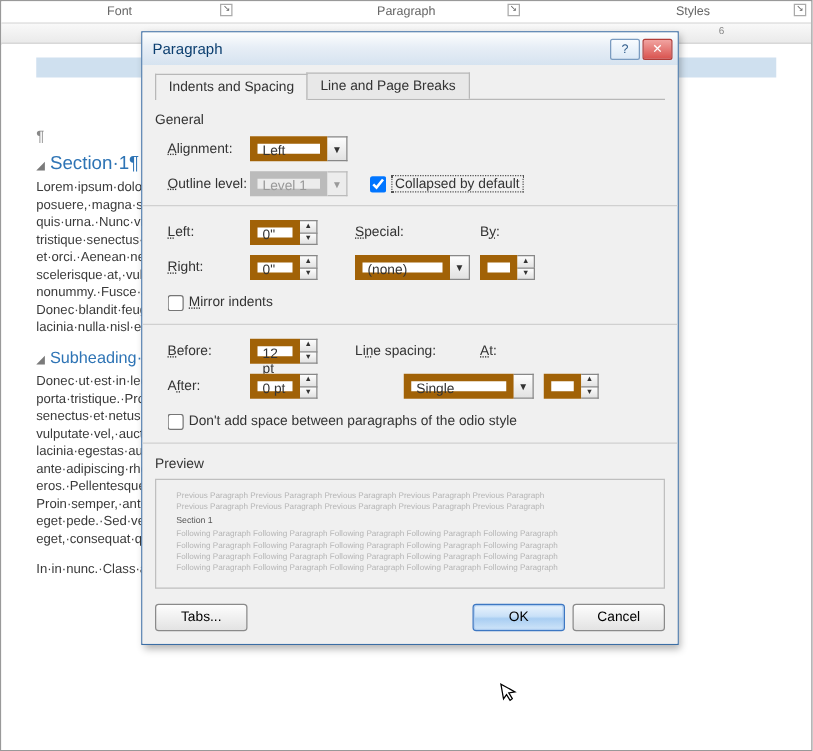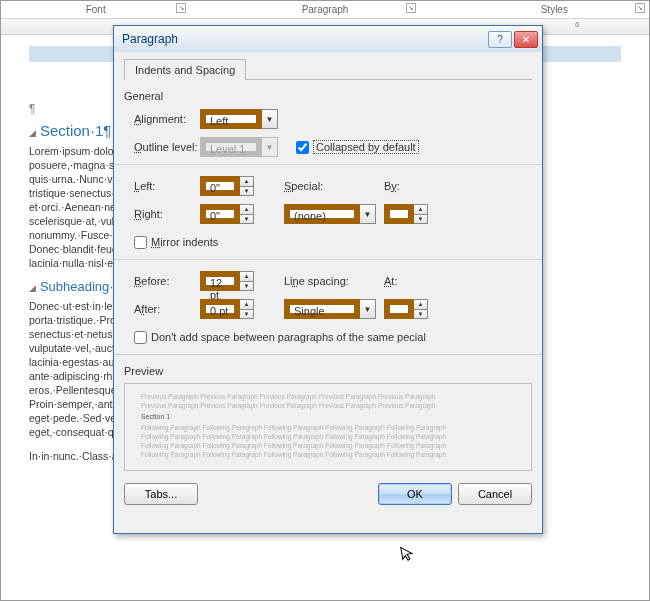--- a/index.html
+++ b/index.html
@@ -14,21 +14,21 @@
   .page .heading1 { color:#2E74B5; font-size:15px; margin-bottom:4px; }
   .page .heading1 .tri { font-size:9px; color:#7a7a7a; margin-right:4px;}
   .page p { margin-bottom:10px; word-spacing:1px; text-align:left;}
   .sel { background:#cfe0ef; display:block; height:16px; margin-bottom:4px;}
   
   .overlay { position:absolute; left:112px; top:24px; width:430px; background:#f0f0f0; border:1px solid #3b6ea5; box-shadow:2px 3px 6px rgba(0,0,0,0.3); font-size:11px;}
   .titlebar { height:26px; background:linear-gradient(#fdfefe,#e7eef6 45%,#d6e3f0); display:flex; align-items:center; padding:0 4px 0 8px; color:#0b3e6f; font-size:12px;}
   .titlebar .spacer{flex:1;}
   .titlebar .tbtn { width:24px; height:17px; border:1px solid #7a9bc0; background:linear-gradient(#f7fbff,#dce9f6); display:flex;align-items:center;justify-content:center; font-size:10px; color:#2c5a8a; margin-left:2px; border-radius:2px;}
   .titlebar .tclose { background:linear-gradient(#f1a3a0,#d9534f); color:#fff; border-color:#b23c38;}
-  .dlgbody { padding:6px 10px 28px 10px; background:#f0f0f0;}
+  .dlgbody { padding:6px 10px 10px 10px; background:#f0f0f0;}
   .tabs { display:flex; border-bottom:1px solid #b8b8b8;}
   .tab { padding:4px 10px; border:1px solid #b8b8b8; border-bottom:none; background:#e8e8e8; margin-right:-1px; font-size:11px;}
   .tab.active { background:#f0f0f0; position:relative; top:1px; }
   .group { margin-top:10px; }
   .group-title { color:#333; margin-bottom:6px;}
   .row { display:flex; align-items:center; margin-bottom:6px; min-height:22px;}
   .lbl { width:76px; text-align:left; padding-left:10px;}
   .lbl2 { width:80px; text-align:left;}
   .sel-input, .spin-input { height:20px; border:6px solid #a16207; background:#fff; font-size:11px;}
   .sel-wrap { display:flex; align-items:center;}
@@ -80,20 +80,21 @@
     <span class="tbtn">
         <span>?</span>
       </span>
     <span class="tbtn tclose">
         <span>✕</span>
       </span>
   </div>
   <div class="dlgbody">
     <div class="tabs">
       <div class="tab active">Indents and Spacing</div>
+      <div class="tab">Line and Page Breaks</div>
     </div>
 
     <div class="group">
       <div class="group-title">General</div>
       <div class="row">
         <span class="lbl"><span class="dot-u">A</span><span>lignment:</span></span>
         <span class="sel-wrap">
           <span class="sel-input">Left</span>
           <span class="sel-btn">▼</span>
         </span>
@@ -177,35 +178,35 @@
         <span class="lbl">A<span class="dot-u">f</span>ter:</span>
         <span class="spin">
           <span class="spin-input">0 pt</span>
           <span class="spin-btns">
               <div>▲</div>
               <div>▼</div>
             </span>
         </span>
         <span style="width:30px;"></span>
         <span class="sel-wrap">
-          <span class="sel-input" style="width:76px;">Single</span>
+          <span class="sel-input" style="width:88px;margin-left:39px;">Single</span>
           <span class="sel-btn">▼</span>
         </span>
         <span style="width:8px;"></span>
         <span class="spin">
           <span class="spin-input" style="width:30px;"></span>
           <span class="spin-btns">
               <div>▲</div>
               <div>▼</div>
             </span>
         </span>
       </div>
       <div class="row" style="padding-left:10px;">
         <input type="checkbox" class="chk" style="">
-        <span>Don't add space between paragraphs of the same pecial</span>
+        <span>Don't add space between paragraphs of the odio style</span>
       </div>
     </div>
 
     <hr class="fold">
 
     <div class="group">
       <div class="group-title">Preview</div>
       <fieldset class="prev">
         <div>Previous Paragraph Previous Paragraph Previous Paragraph Previous Paragraph Previous Paragraph</div>
         <div>Previous Paragraph Previous Paragraph Previous Paragraph Previous Paragraph Previous Paragraph</div>

